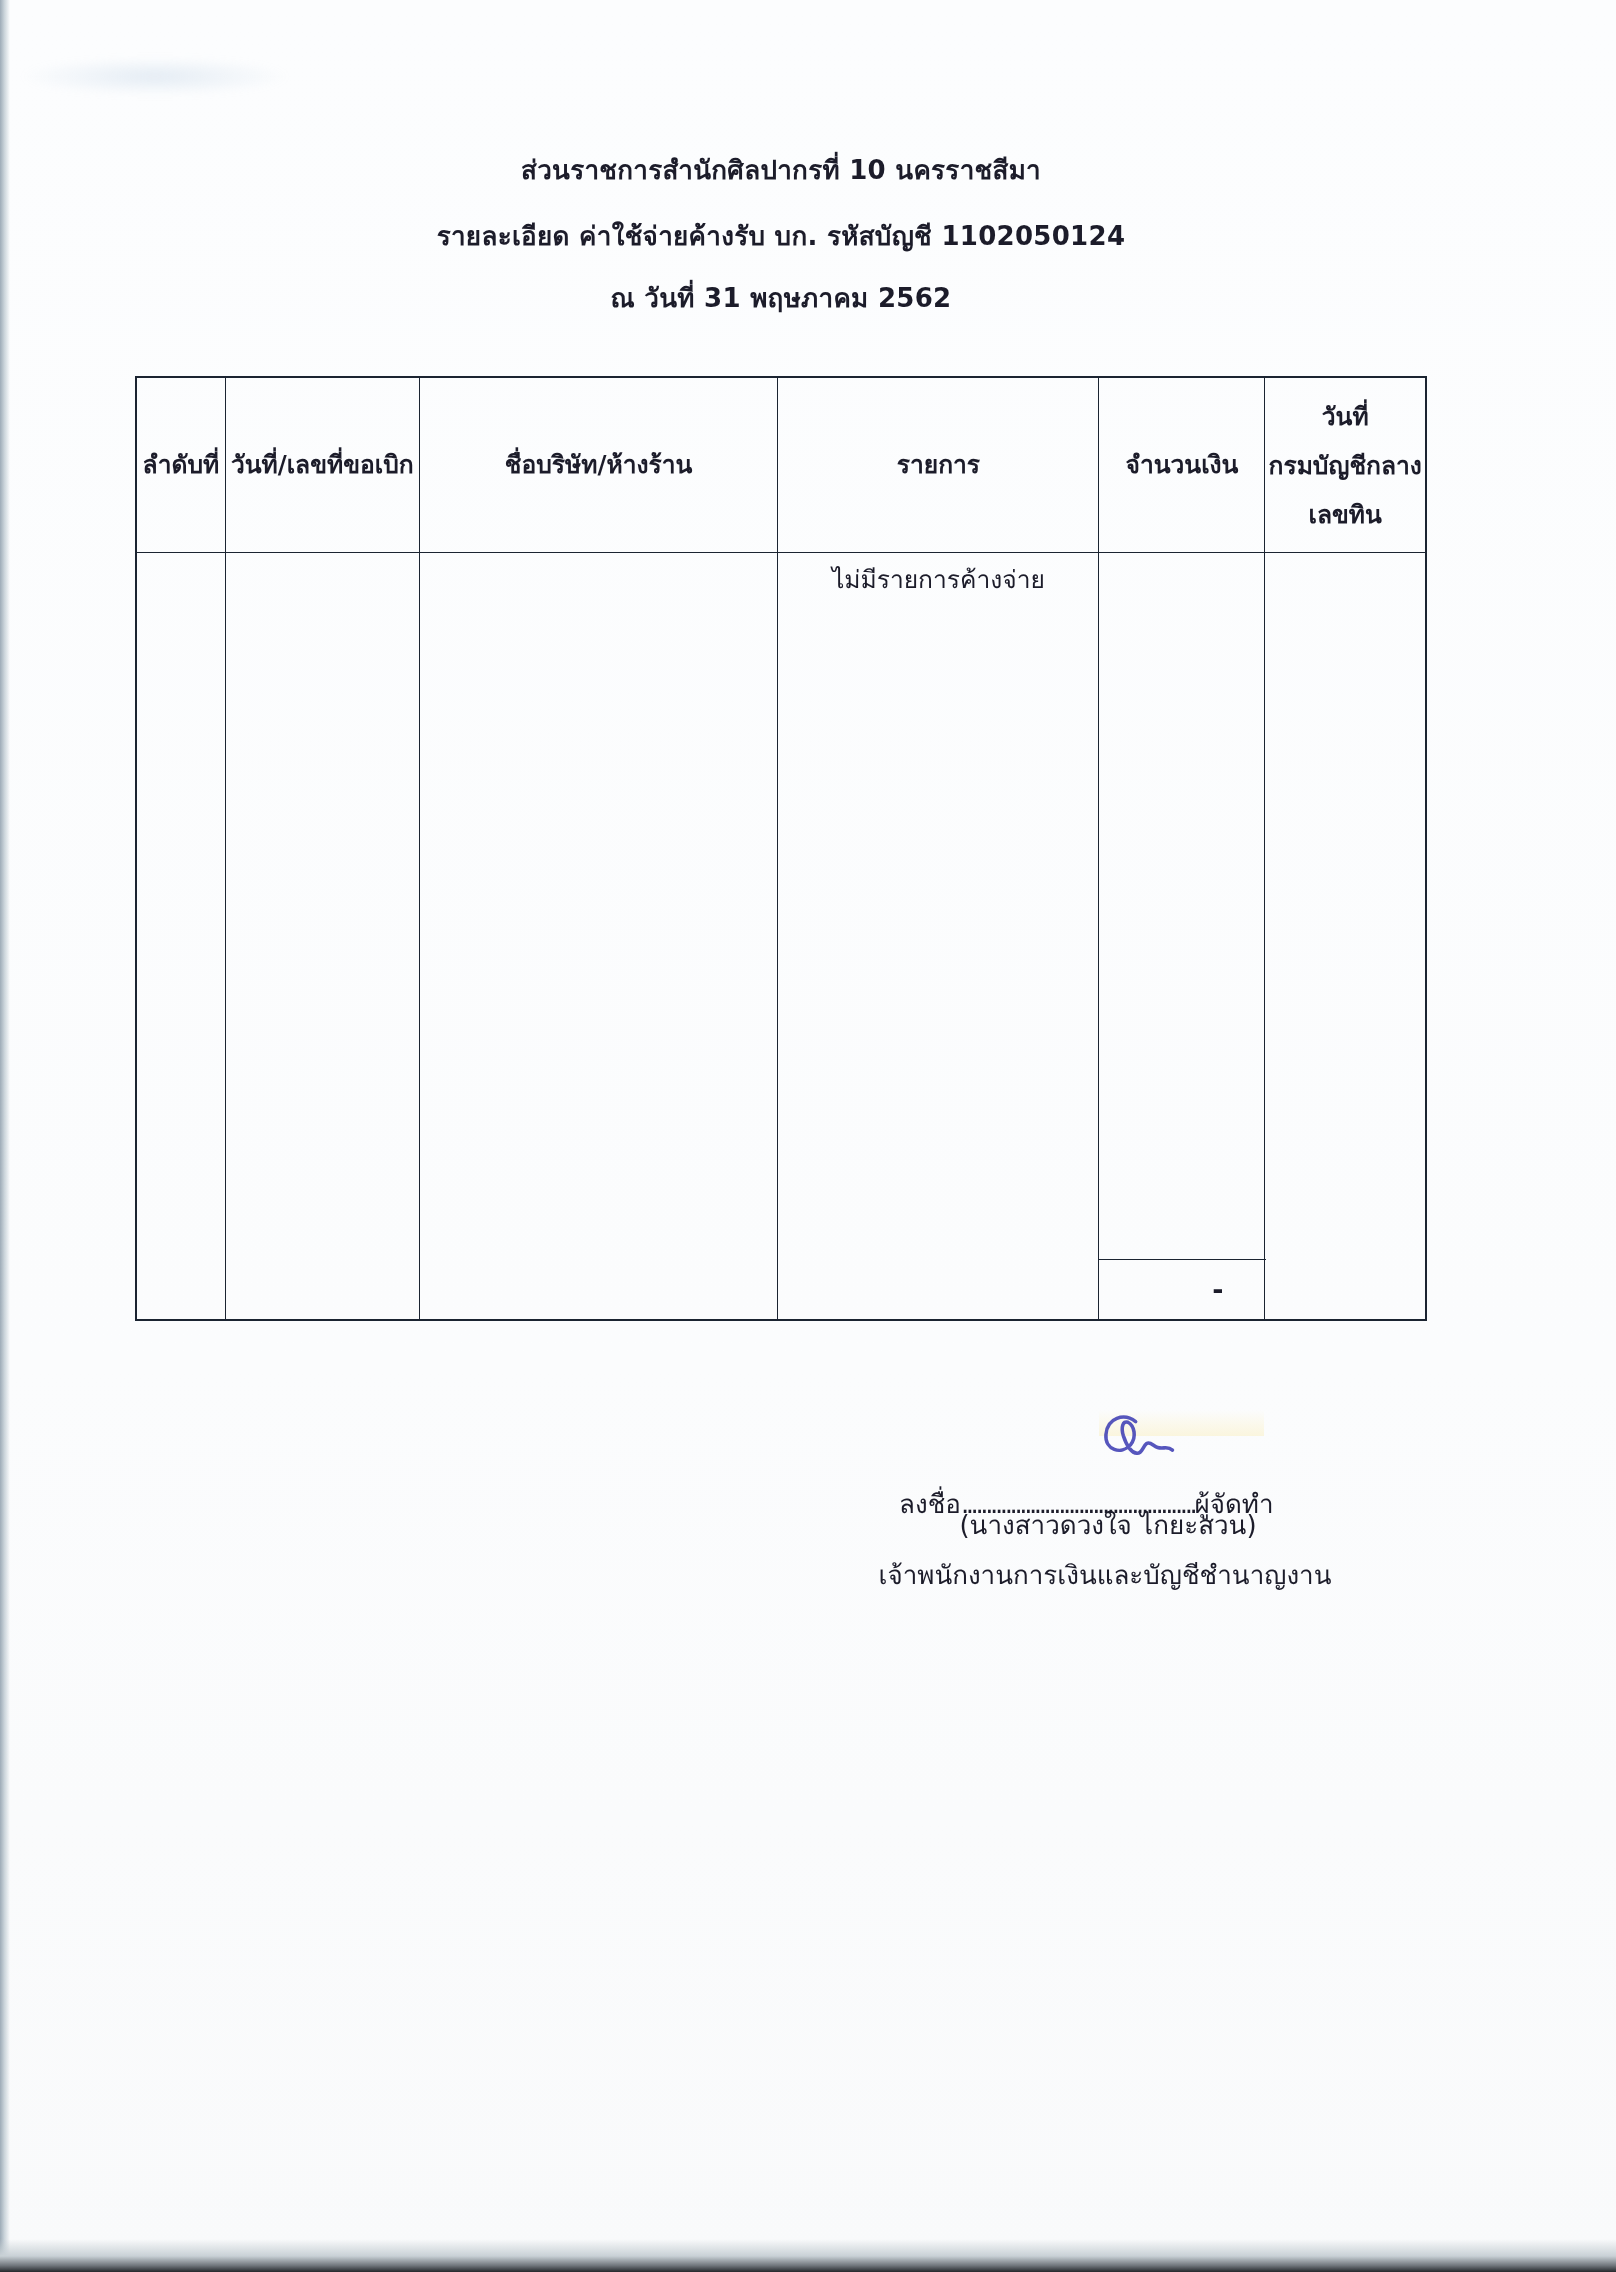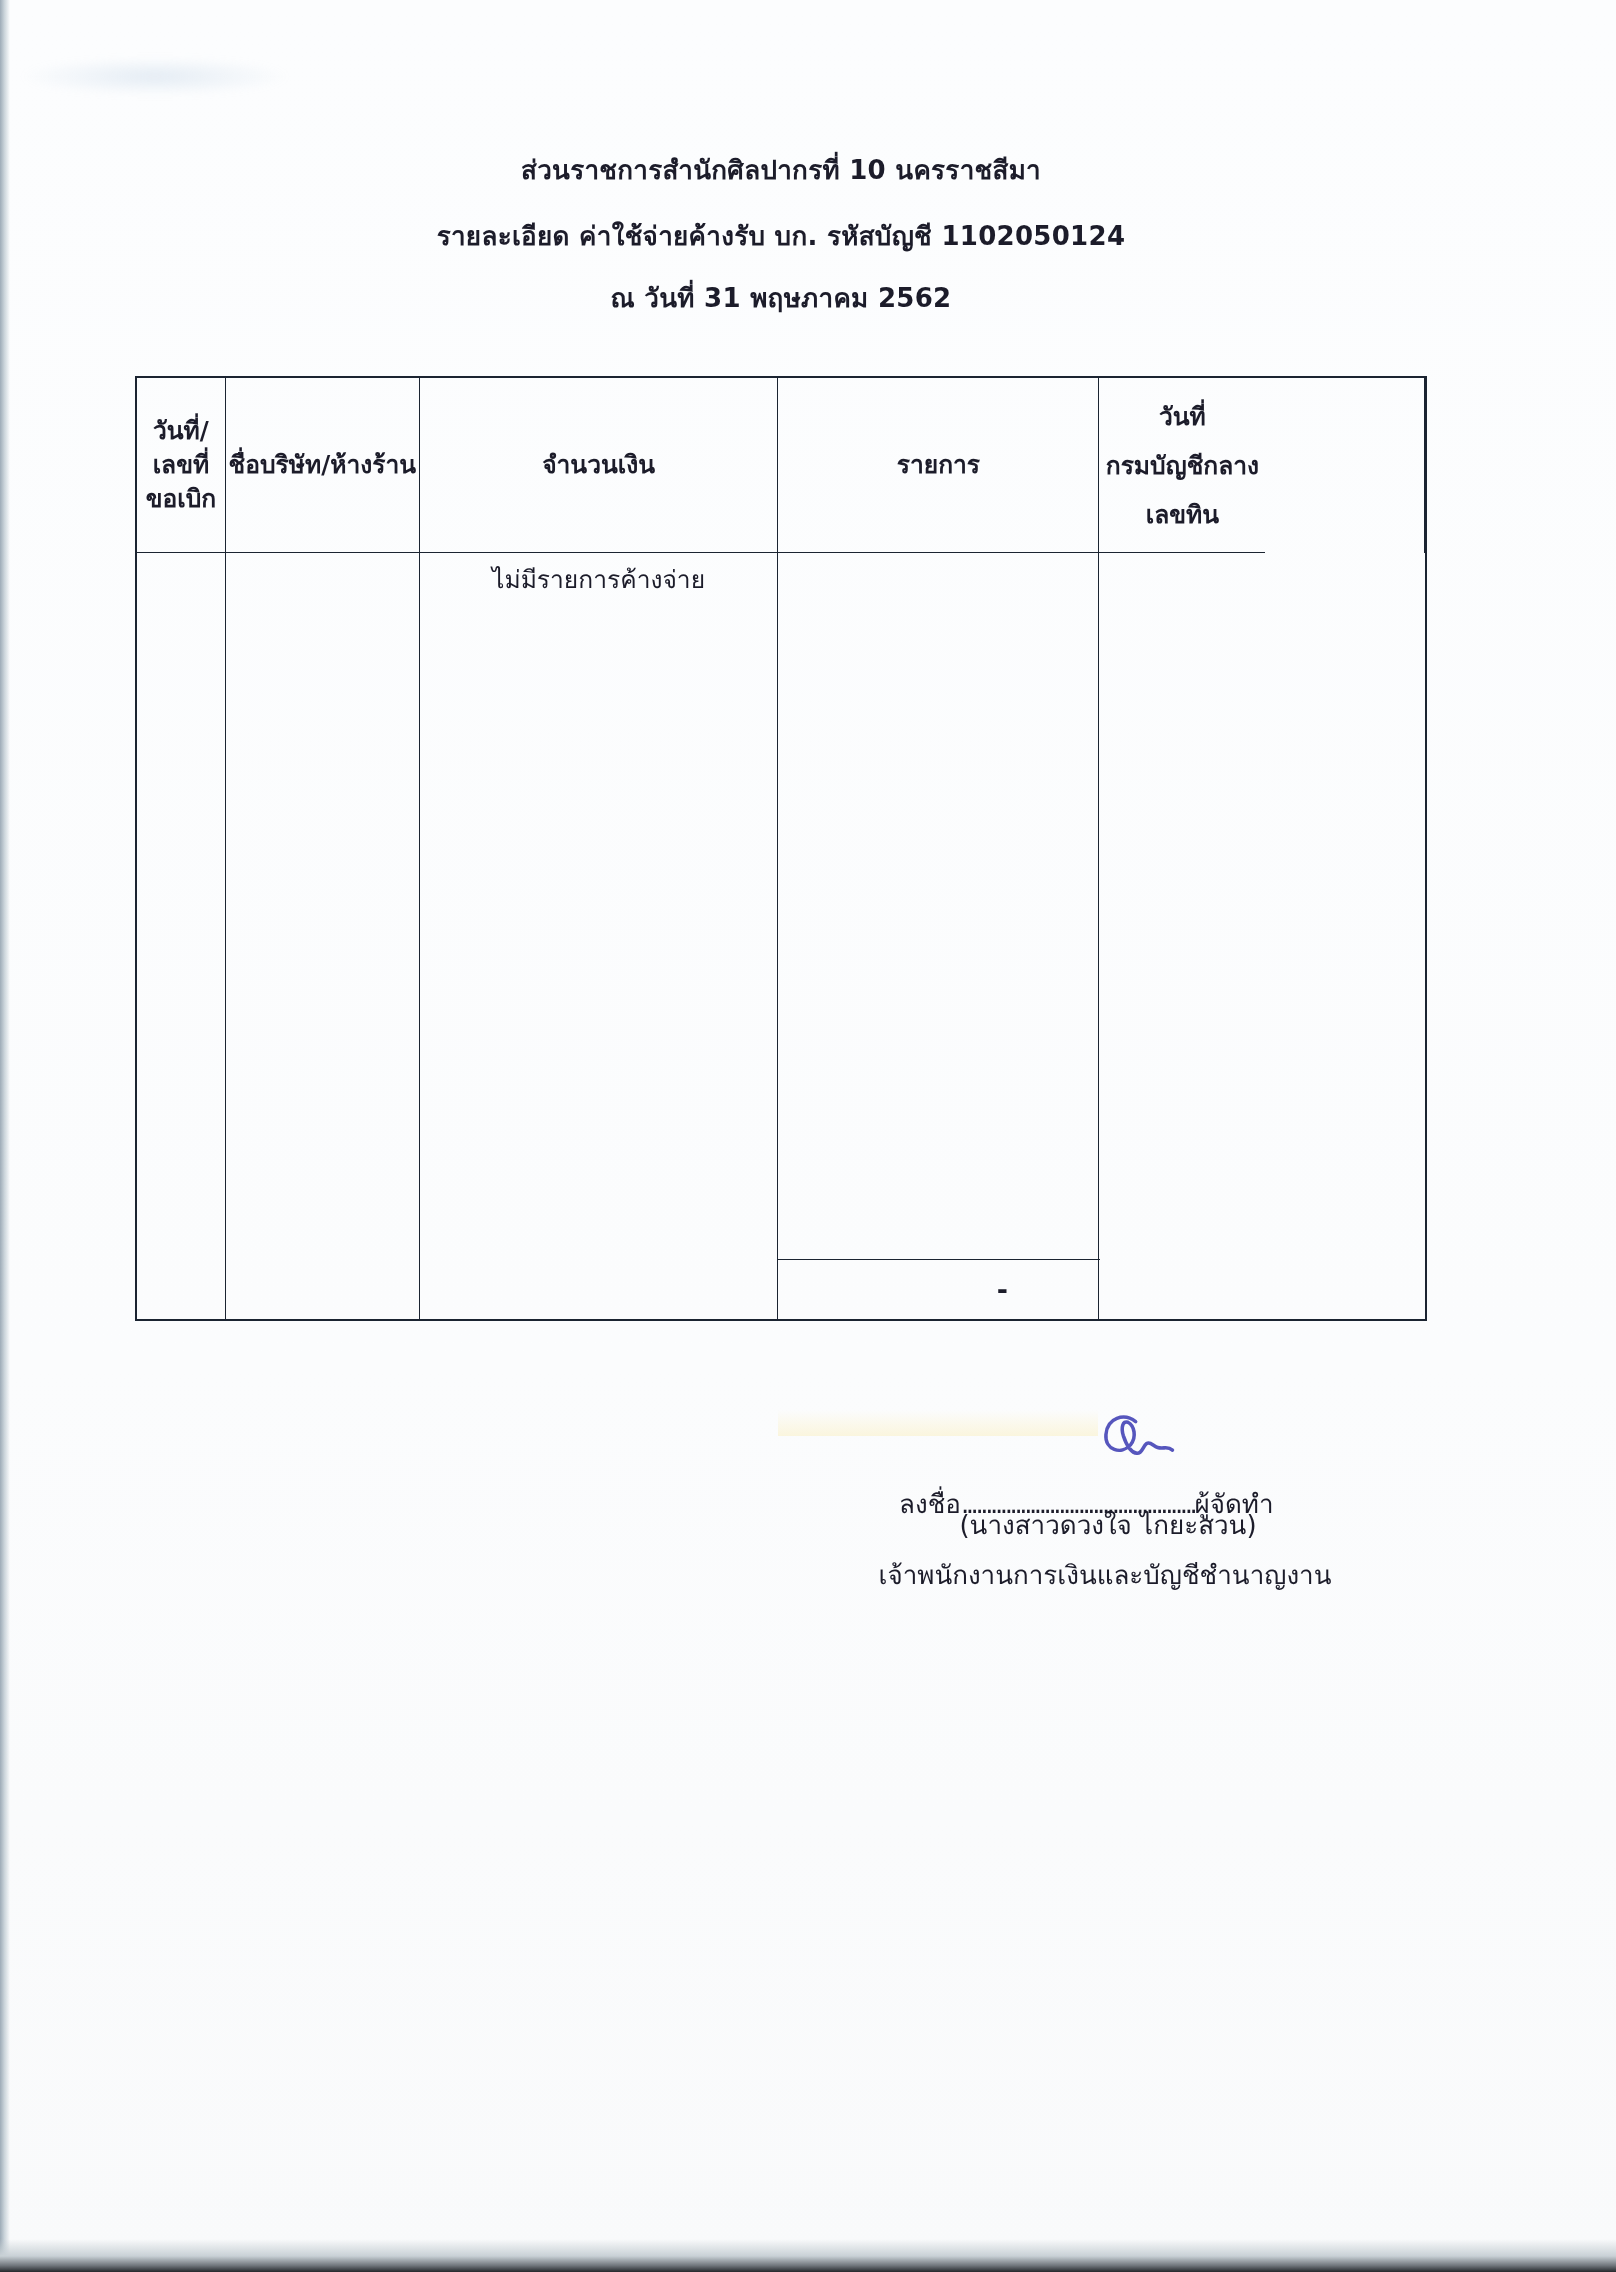--- a/index.html
+++ b/index.html
@@ -82,24 +82,25 @@
   <div class="smudge-top"></div>
 
   <div class="titles">
     <div class="title-line t1">ส่วนราชการสำนักศิลปากรที่ 10 นครราชสีมา</div>
     <div class="title-line t2">รายละเอียด ค่าใช้จ่ายค้างรับ บก. รหัสบัญชี 1102050124</div>
     <div class="title-line t3">ณ วันที่ 31 พฤษภาคม 2562</div>
   </div>
 
   <div class="detail-table">
 
+    <div class="cell head">ลำดับที่</div>
     <div class="cell head">วันที่/เลขที่ขอเบิก</div>
     <div class="cell head">ชื่อบริษัท/ห้างร้าน</div>
+    <div class="cell head">รายการ</div>
     <div class="cell head">จำนวนเงิน</div>
-    <div class="cell head">รายการ</div>
     <div class="cell head last">
       <div class="stack">
         <div>วันที่</div>
         <div>กรมบัญชีกลาง</div>
         <div>เลขทิน</div>
       </div>
     </div>
 
     <div class="cell"></div>
     <div class="cell"></div>

